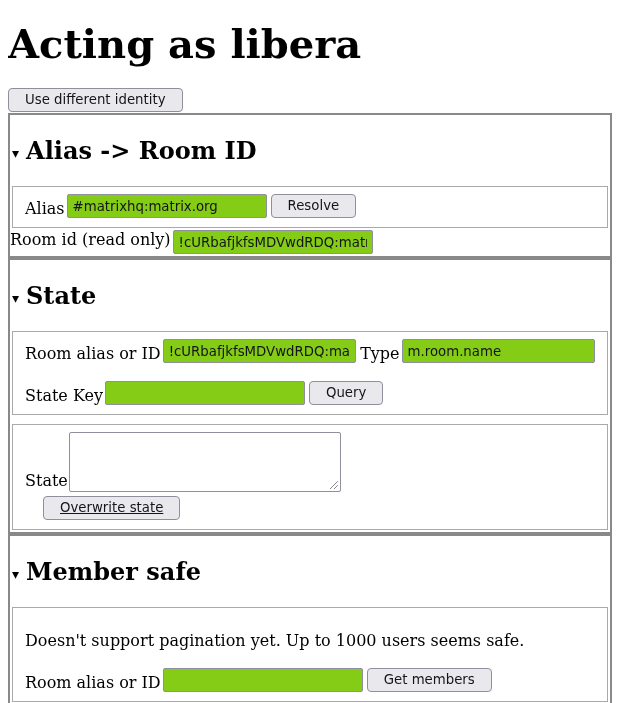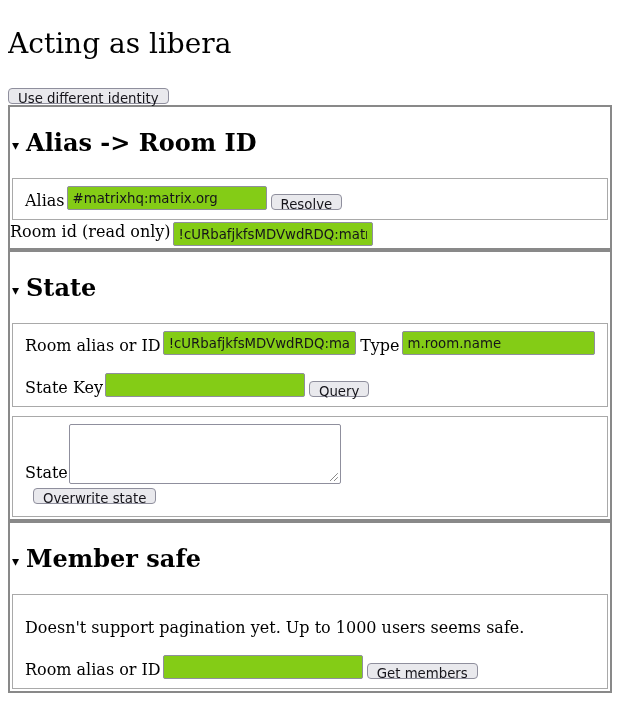--- a/index.html
+++ b/index.html
@@ -9,35 +9,35 @@
   body {
     margin: 8px 8px 0 8px;
     width: 604px;
     font-family: "DejaVu Serif", serif;
     font-size: 16px;
   }
 
   
   h1.page-title {
     font-family: "DejaVu Serif", serif;
-    font-weight: normal;
-    font-size: 28px;
+    font-weight: bold;
+    font-size: 40px;
     line-height: 37px;
     margin: 17px 0 26px 0;
   }
   button.ui-btn {
     font-family: "DejaVu Sans", sans-serif;
     font-size: 13.3px;
     color: #15141a;
     background: #e9e9ed;
     border: 1px solid #8f8f9d;
     border-radius: 4px;
-    height: 16px;
+    height: 24px;
     line-height: 20px;
-    padding: 0 9px;
+    padding: 0 16px;
     cursor: pointer;
     white-space: nowrap;
   }
   button.identity-btn {
     display: block;
     margin: 0 0 1px 0;
   }
 
   
   details.section {
@@ -128,21 +128,21 @@
   .resize-grip {
     position: absolute;
     right: 3px;
     bottom: 3px;
     width: 10px;
     height: 10px;
     background: repeating-linear-gradient(135deg, transparent 0 2px, #8a8a8a 2px 3px);
     clip-path: polygon(100% 0, 100% 100%, 0 100%);
     cursor: nwse-resize;
   }
-  .overwrite-btn { margin: 4px 0 0 8px; }
+  .overwrite-btn { margin: 4px 0 0 18px; text-decoration: underline; }
 
   
   p.note {
     margin: 16px 0 18px 0;
   }
 </style>
 </head>
 <body>
 
 <h1 class="page-title">Acting as libera</h1>

